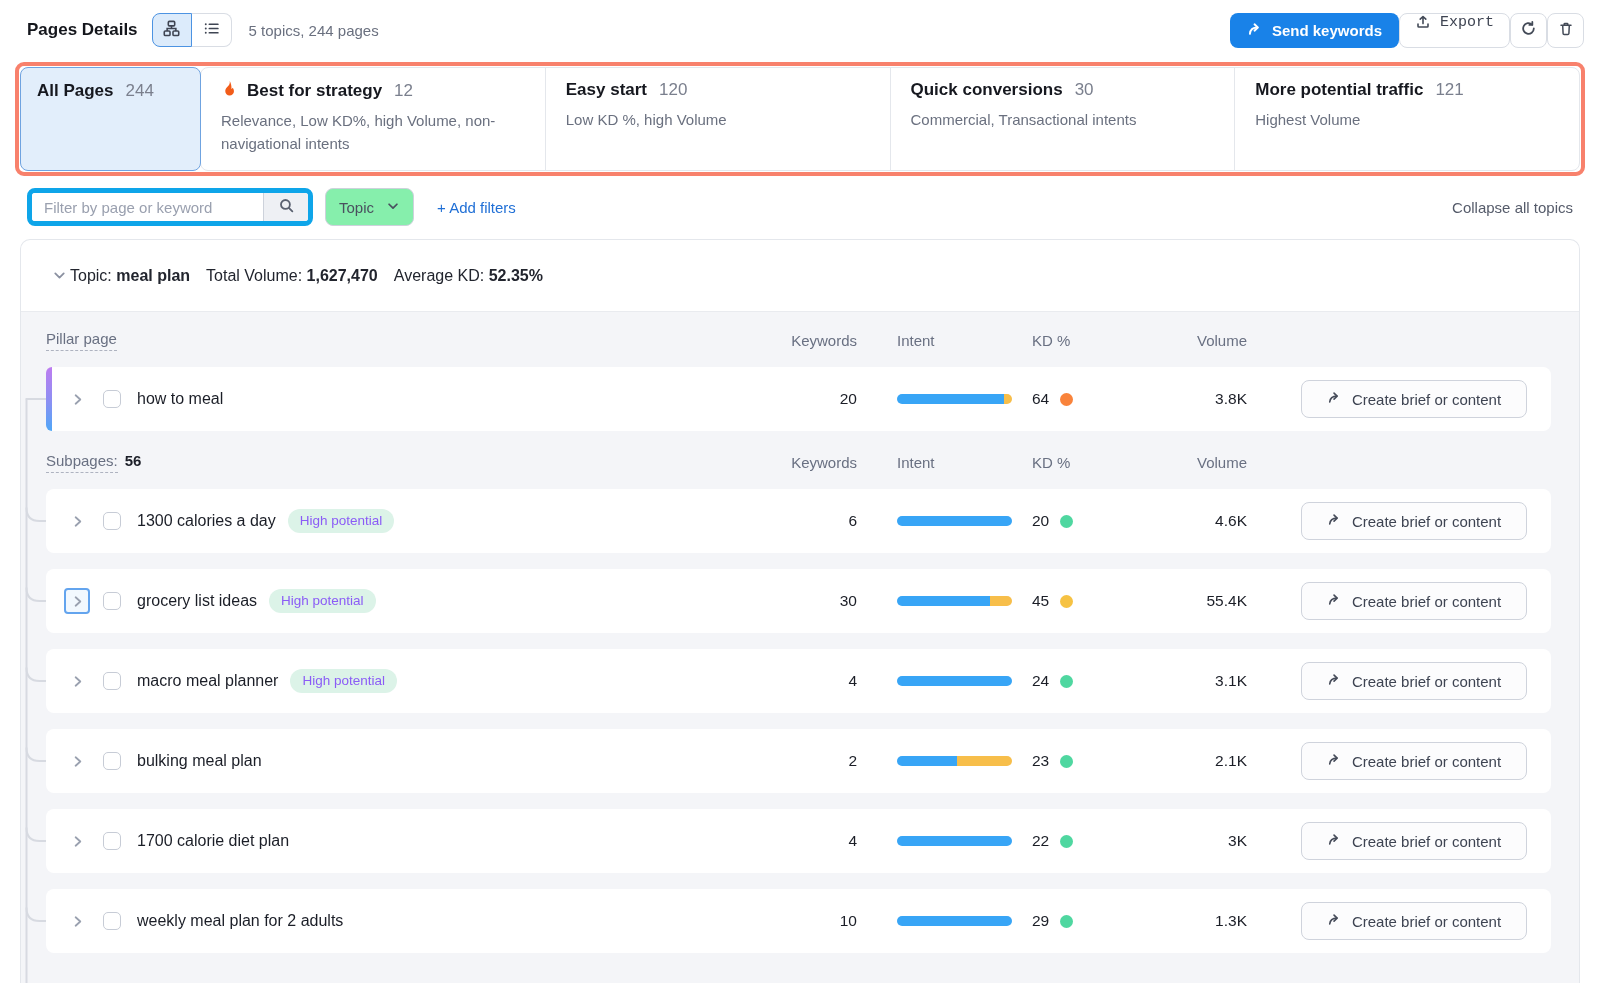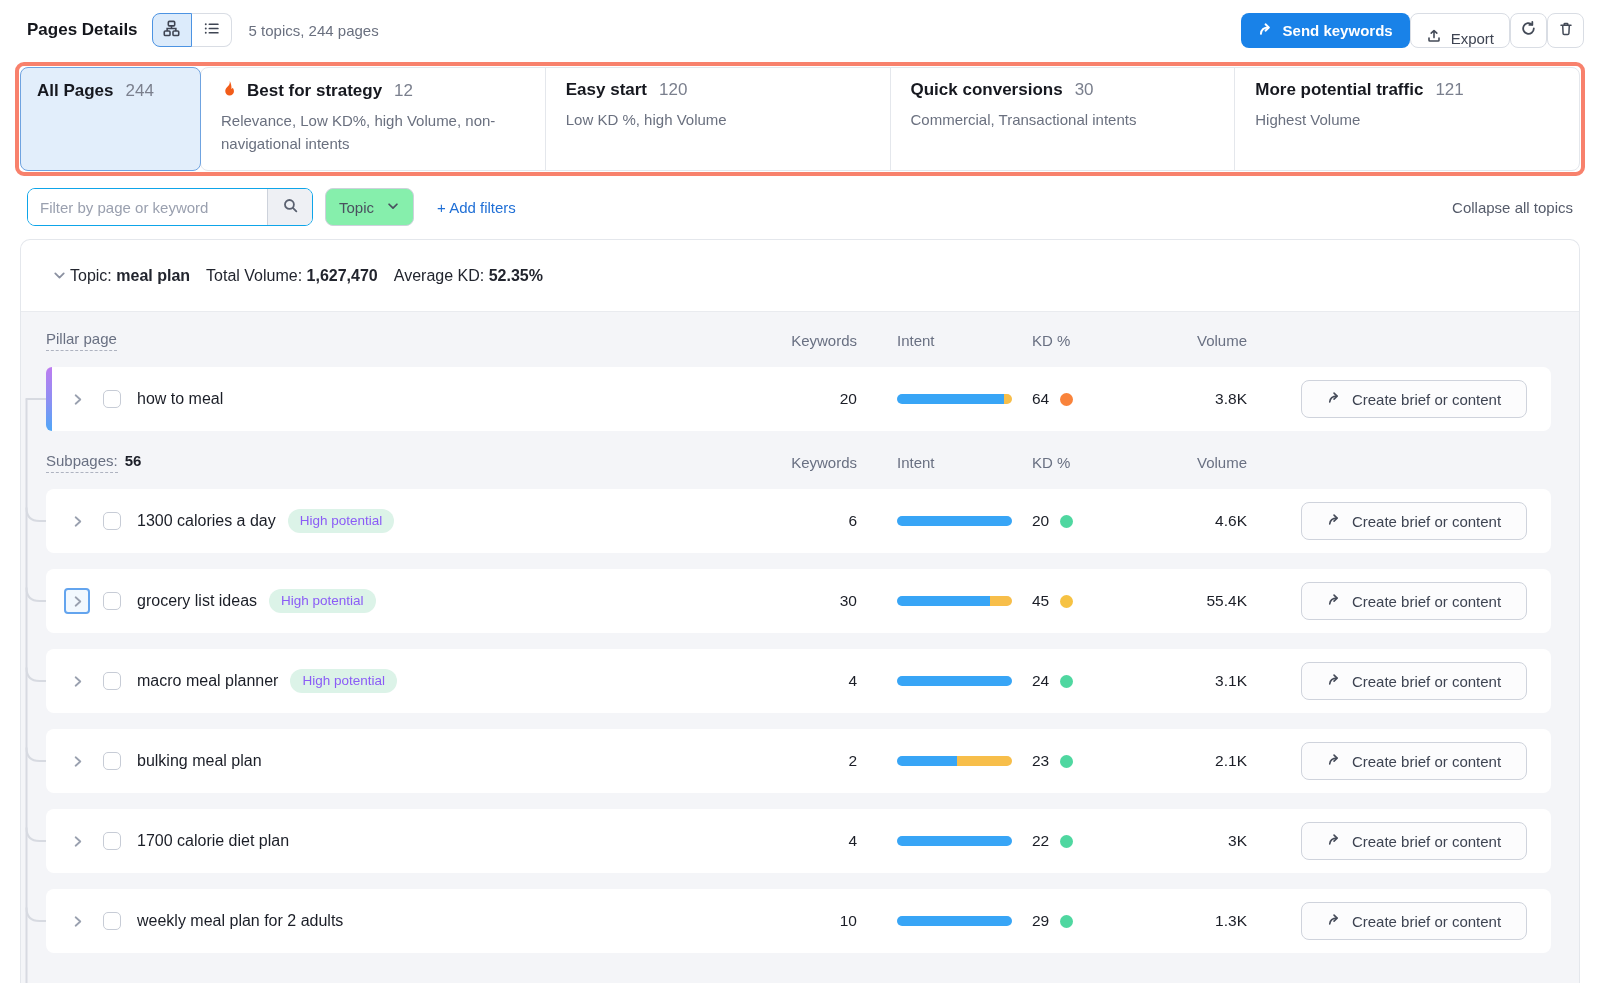--- a/index.html
+++ b/index.html
@@ -15,40 +15,40 @@
   .seg { width: 40px; height: 34px; display: flex; align-items: center; justify-content: center;
          background: #fff; border: 1px solid #D9DDE4; padding: 0; cursor: pointer; }
   .seg.first { border-radius: 8px 0 0 8px; z-index: 1; }
   .seg.last { border-radius: 0 8px 8px 0; border-left: none; }
   .seg.sel { background: #DCEBFB; border: 1px solid #4C93E2; }
   .summary { margin-left: 17px; font-size: 15px; color: #6A707F; }
   .topbar-right { margin-left: auto; display: flex; align-items: center; gap: 0; }
   .btn-primary { display: flex; align-items: center; gap: 9px; height: 35px; padding: 0 17px;
     background: #1982E8; border: none; border-radius: 8px; color: #fff; font-size: 15px;
     font-weight: 700; font-family: inherit; cursor: pointer; }
-  .btn-secondary { display: flex; align-items: flex-end; gap: 9px; height: 35px; padding: 0 15px;
+  .btn-secondary { display: flex; align-items: flex-start; gap: 9px; height: 35px; padding: 0 15px;
     background: #fff; border: 1px solid #D9DDE4; border-radius: 8px; color: #3E4452;
-    font-size: 15px; font-family: Liberation Sans, sans-serif; cursor: pointer; }
+    font-size: 15px; font-family: Liberation Mono, monospace; cursor: pointer; }
   .icon-btn { width: 37px; height: 35px; display: flex; align-items: center; justify-content: center;
     background: #fff; border: 1px solid #D9DDE4; border-radius: 8px; padding: 0; cursor: pointer; }
   
   .tabs-frame { margin: 2px 15px 12px; border: 4px solid #F8816C; border-radius: 9px; padding: 1px; }
   .tabs { display: flex; height: 104px; }
   .tab-all { width: 181px; background: #E2EEFB; border: 1px solid #6FA3E0; border-radius: 8px;
     padding: 13px 16px; cursor: pointer; position: relative; z-index: 1; }
   .tab-group { flex: 1; display: flex; border: 1px solid #E4E7EC; border-radius: 8px; margin-left: -1px; background: #fff; }
   .tab-section { flex: 1; padding: 12px 20px; cursor: pointer; }
   .tab-section + .tab-section { border-left: 1px solid #E4E7EC; }
   .tab-head { display: flex; align-items: center; gap: 9px; }
   .tab-label { font-size: 17px; font-weight: 700; color: #16181F; }
   .tab-count { font-size: 17px; color: #7A7F8D; margin-left: 3px; }
   .tab-desc { margin-top: 9px; font-size: 15px; color: #6A707F; line-height: 1.5; max-width: 312px; }
   
   .filterbar { display: flex; align-items: center; margin: 12px 27px 13px; }
-  .search { display: flex; align-items: stretch; width: 286px; height: 38px; border: 1px solid #0ea5e9;
+  .search { display: flex; align-items: stretch; width: 286px; height: 38px; border: 5px solid #0ea5e9;
     border-radius: 8px; overflow: hidden; background: #fff; }
   .search input { flex: 1; min-width: 0; border: none; outline: none; padding: 0 12px;
     font-size: 15px; font-family: inherit; color: #1B1E27; }
   .search input::placeholder { color: #9AA0AF; }
   .search-btn { width: 45px; border: none; border-left: 1px solid #CDD2DB; background: #EEF0F4;
     display: flex; align-items: center; justify-content: center; cursor: pointer; }
   .topic-select { margin-left: 12px; height: 38px; display: flex; align-items: center; gap: 12px;
     padding: 0 13px; border: 1px solid #CDD2DB; border-radius: 8px; background: #86efac;
     font-size: 15px; color: #4A505F; font-family: inherit; cursor: pointer; }
   .add-filters { margin-left: 23px; font-size: 15px; color: #1F6FD6; text-decoration: none; cursor: pointer; }

